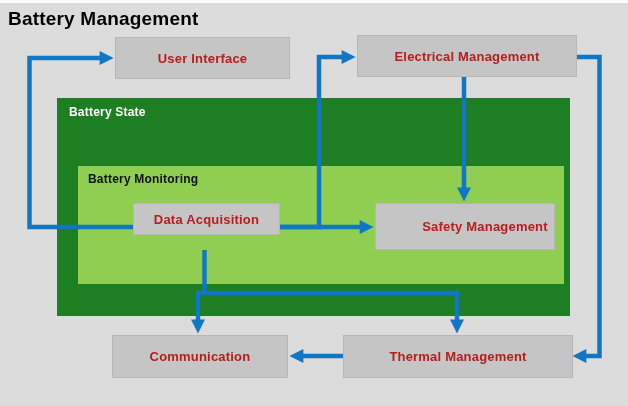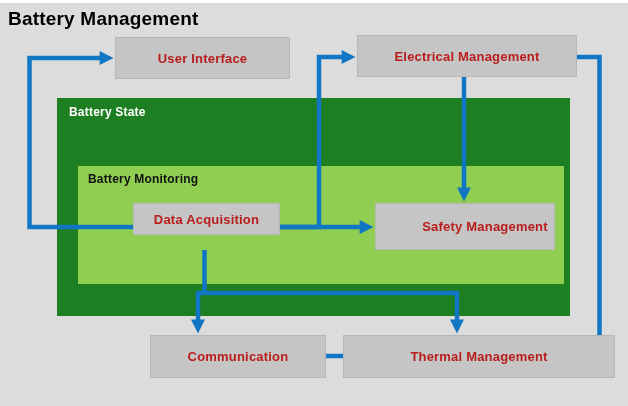--- a/index.html
+++ b/index.html
@@ -39,22 +39,22 @@
     border:1px solid rgba(0,0,0,0.07);
     box-sizing:border-box;
     display:flex;align-items:center;justify-content:center;
     font-size:13px;font-weight:bold;color:#b91c1c;
     text-align:center;letter-spacing:0.2px;
   }
   .node-user-interface   {left:115px;top:34px; width:175px;height:42px;}
   .node-electrical       {left:357px;top:32px; width:220px;height:42px;}
   .node-data-acquisition {left:133px;top:200px;width:147px;height:32px;}
   .node-safety           {left:375px;top:200px;width:180px;height:47px;padding-left:40px;}
-  .node-communication    {left:112px;top:332px;width:176px;height:43px;margin-left:38px;}
-  .node-thermal          {left:343px;top:332px;width:272px;height:43px;}
+  .node-communication    {left:112px;top:332px;width:176px;height:43px;}
+  .node-thermal          {left:343px;top:332px;width:230px;height:43px;}
   svg.arrows{
     position:absolute;left:0;top:-3px;width:628px;height:406px;
     pointer-events:none;
   }
 </style>
 </head>
 <body>
 
 <div class="stage">
   <div class="canvas">

